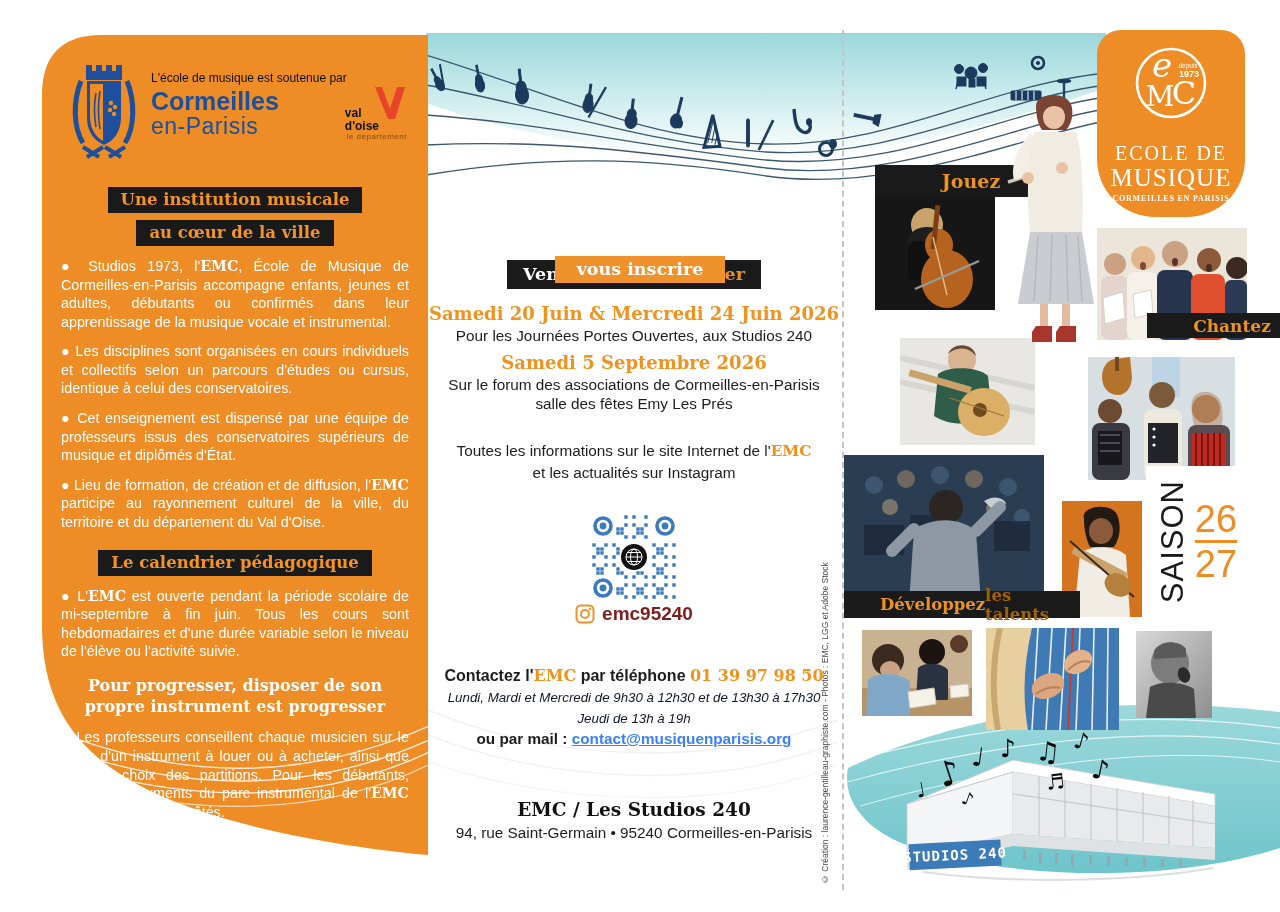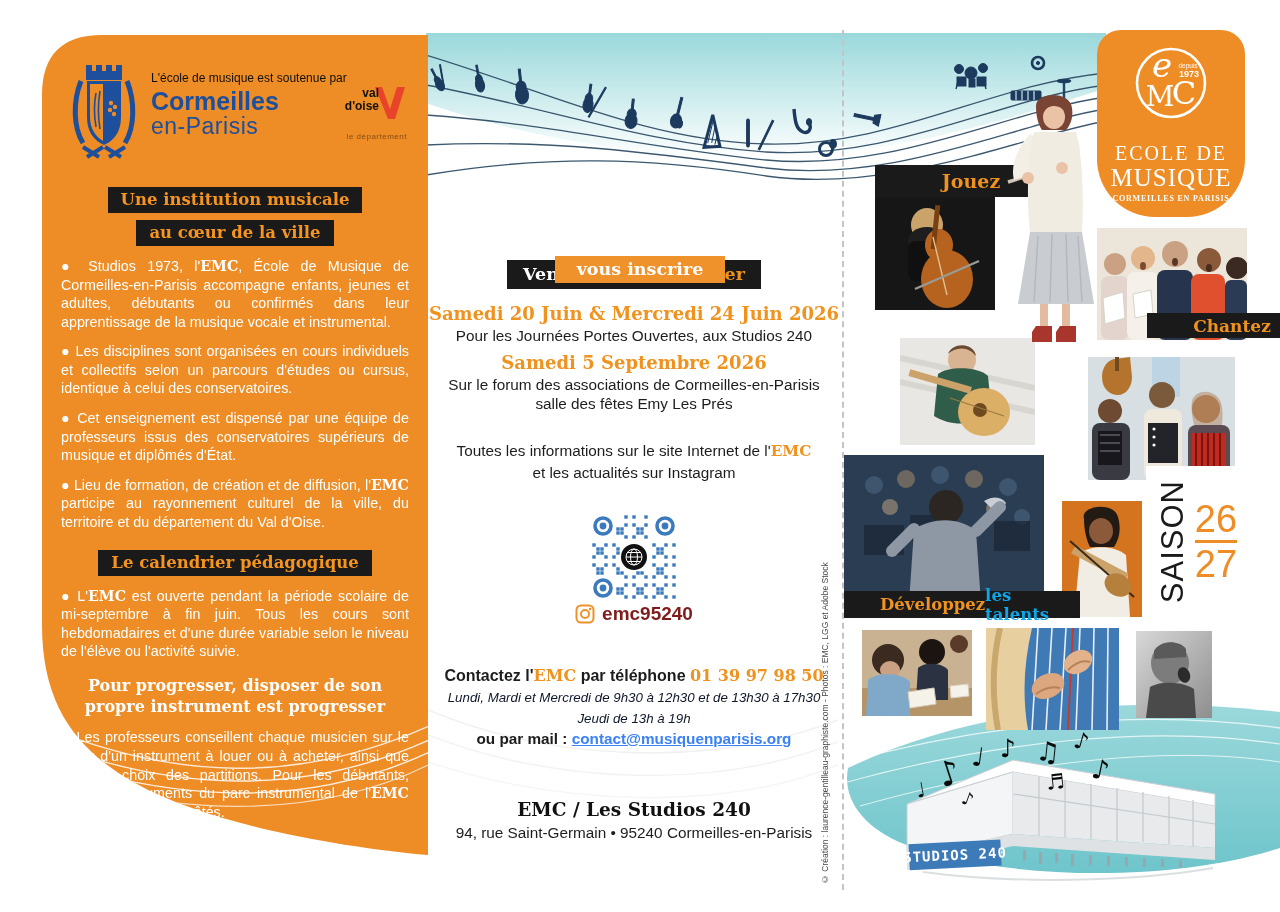--- a/index.html
+++ b/index.html
@@ -14,21 +14,21 @@
   .lp-bg{position:absolute;left:0;top:0;width:100%;height:100%;}
   .lp-content{position:absolute;left:21px;top:30px;width:348px;color:#fff;}
   .lp-header{position:relative;height:108px;}
   .emblem{position:absolute;left:8px;top:2px;}
   .city-block{position:absolute;left:90px;top:8px;width:160px;}
   .support{font-size:12px;color:#101010;margin-bottom:4px;white-space:nowrap;}
   .city1{font-size:25px;font-weight:bold;color:#1d4f9c;line-height:1;}
   .city2{font-size:23px;color:#1d4f9c;line-height:1.05;letter-spacing:.5px;}
   .valdoise{position:absolute;right:2px;top:22px;width:92px;height:58px;color:#101010;}
   .vd-v{position:absolute;right:0;top:0;}
-  .vd-t{position:absolute;right:28px;top:2px;text-align:right;font-size:12px;font-weight:bold;line-height:1.05;}
+  .vd-t{position:absolute;right:28px;top:22px;font-size:12px;font-weight:bold;line-height:1.05;}
   .vd-3{position:absolute;right:0;bottom:2px;font-size:8px;color:rgba(40,20,0,.55);letter-spacing:.5px;}
   .lp-badge{display:block;margin:7px auto 0;width:max-content;background:#1a1a1a;color:#f5941e;
             font-family:"DejaVu Serif",serif;font-weight:bold;font-size:16.5px;padding:3px 13px 4px;}
   .lp-badge.first{margin-top:16px;}
   .lp-badge.cal{margin-top:18px;}
   .lp-p{font-size:14.3px;line-height:1.3;text-align:justify;margin:11px 0 0;}
   .emc{font-family:"DejaVu Serif",serif;font-weight:bold;}
   .lp-h{font-family:"DejaVu Serif",serif;font-weight:bold;text-align:center;
         font-size:16px;line-height:1.3;margin-top:15px;}
 
@@ -63,21 +63,21 @@
   .emc-box{position:absolute;left:1097px;top:30px;width:148px;height:187px;background:#ee8c25;
            border-radius:24px 24px 58px 58px;z-index:4;text-align:center;color:#fff;}
   .emc-name1{font-family:"Liberation Serif",serif;font-size:20px;letter-spacing:2px;margin-top:16px;text-align:center;}
   .emc-name2{font-family:"Liberation Serif",serif;font-size:25px;font-weight:normal;letter-spacing:1px;line-height:1;}
   .emc-name3{font-family:"Liberation Serif",serif;font-size:8px;font-weight:bold;letter-spacing:.8px;margin-top:4px;}
   .photo-label{position:absolute;background:#1a1a1a;color:#f0921e;font-family:"DejaVu Serif",serif;
                font-weight:bold;display:flex;align-items:center;justify-content:center;z-index:5;padding-left:36px;}
   .jouez{left:875px;top:165px;width:120px;height:32px;font-size:19px;}
   .chantez{left:1147px;top:313px;width:98px;height:25px;font-size:17px;}
   .devlab{left:844px;top:591px;width:200px;height:27px;font-size:16.5px;}
-  .devlab .w{color:#0ea5e9;}
+  .devlab .w{color:#a16207;}
   .flute{position:absolute;left:1000px;top:84px;width:110px;height:264px;z-index:5;}
   .saison{position:absolute;left:1146px;top:466px;width:100px;height:151px;background:#fff;z-index:3;
           display:flex;align-items:center;justify-content:center;gap:4px;}
   .saison-word{writing-mode:vertical-rl;transform:rotate(180deg);font-size:31px;color:#1a1a1a;
                letter-spacing:1px;font-weight:500;}
   .saison-nums{display:flex;flex-direction:column;align-items:center;}
   .saison-num{font-size:38px;color:#ee8c25;line-height:.95;}
   .saison-div{width:42px;height:3px;background:#ee8c25;margin:3px 0;}
 
   

